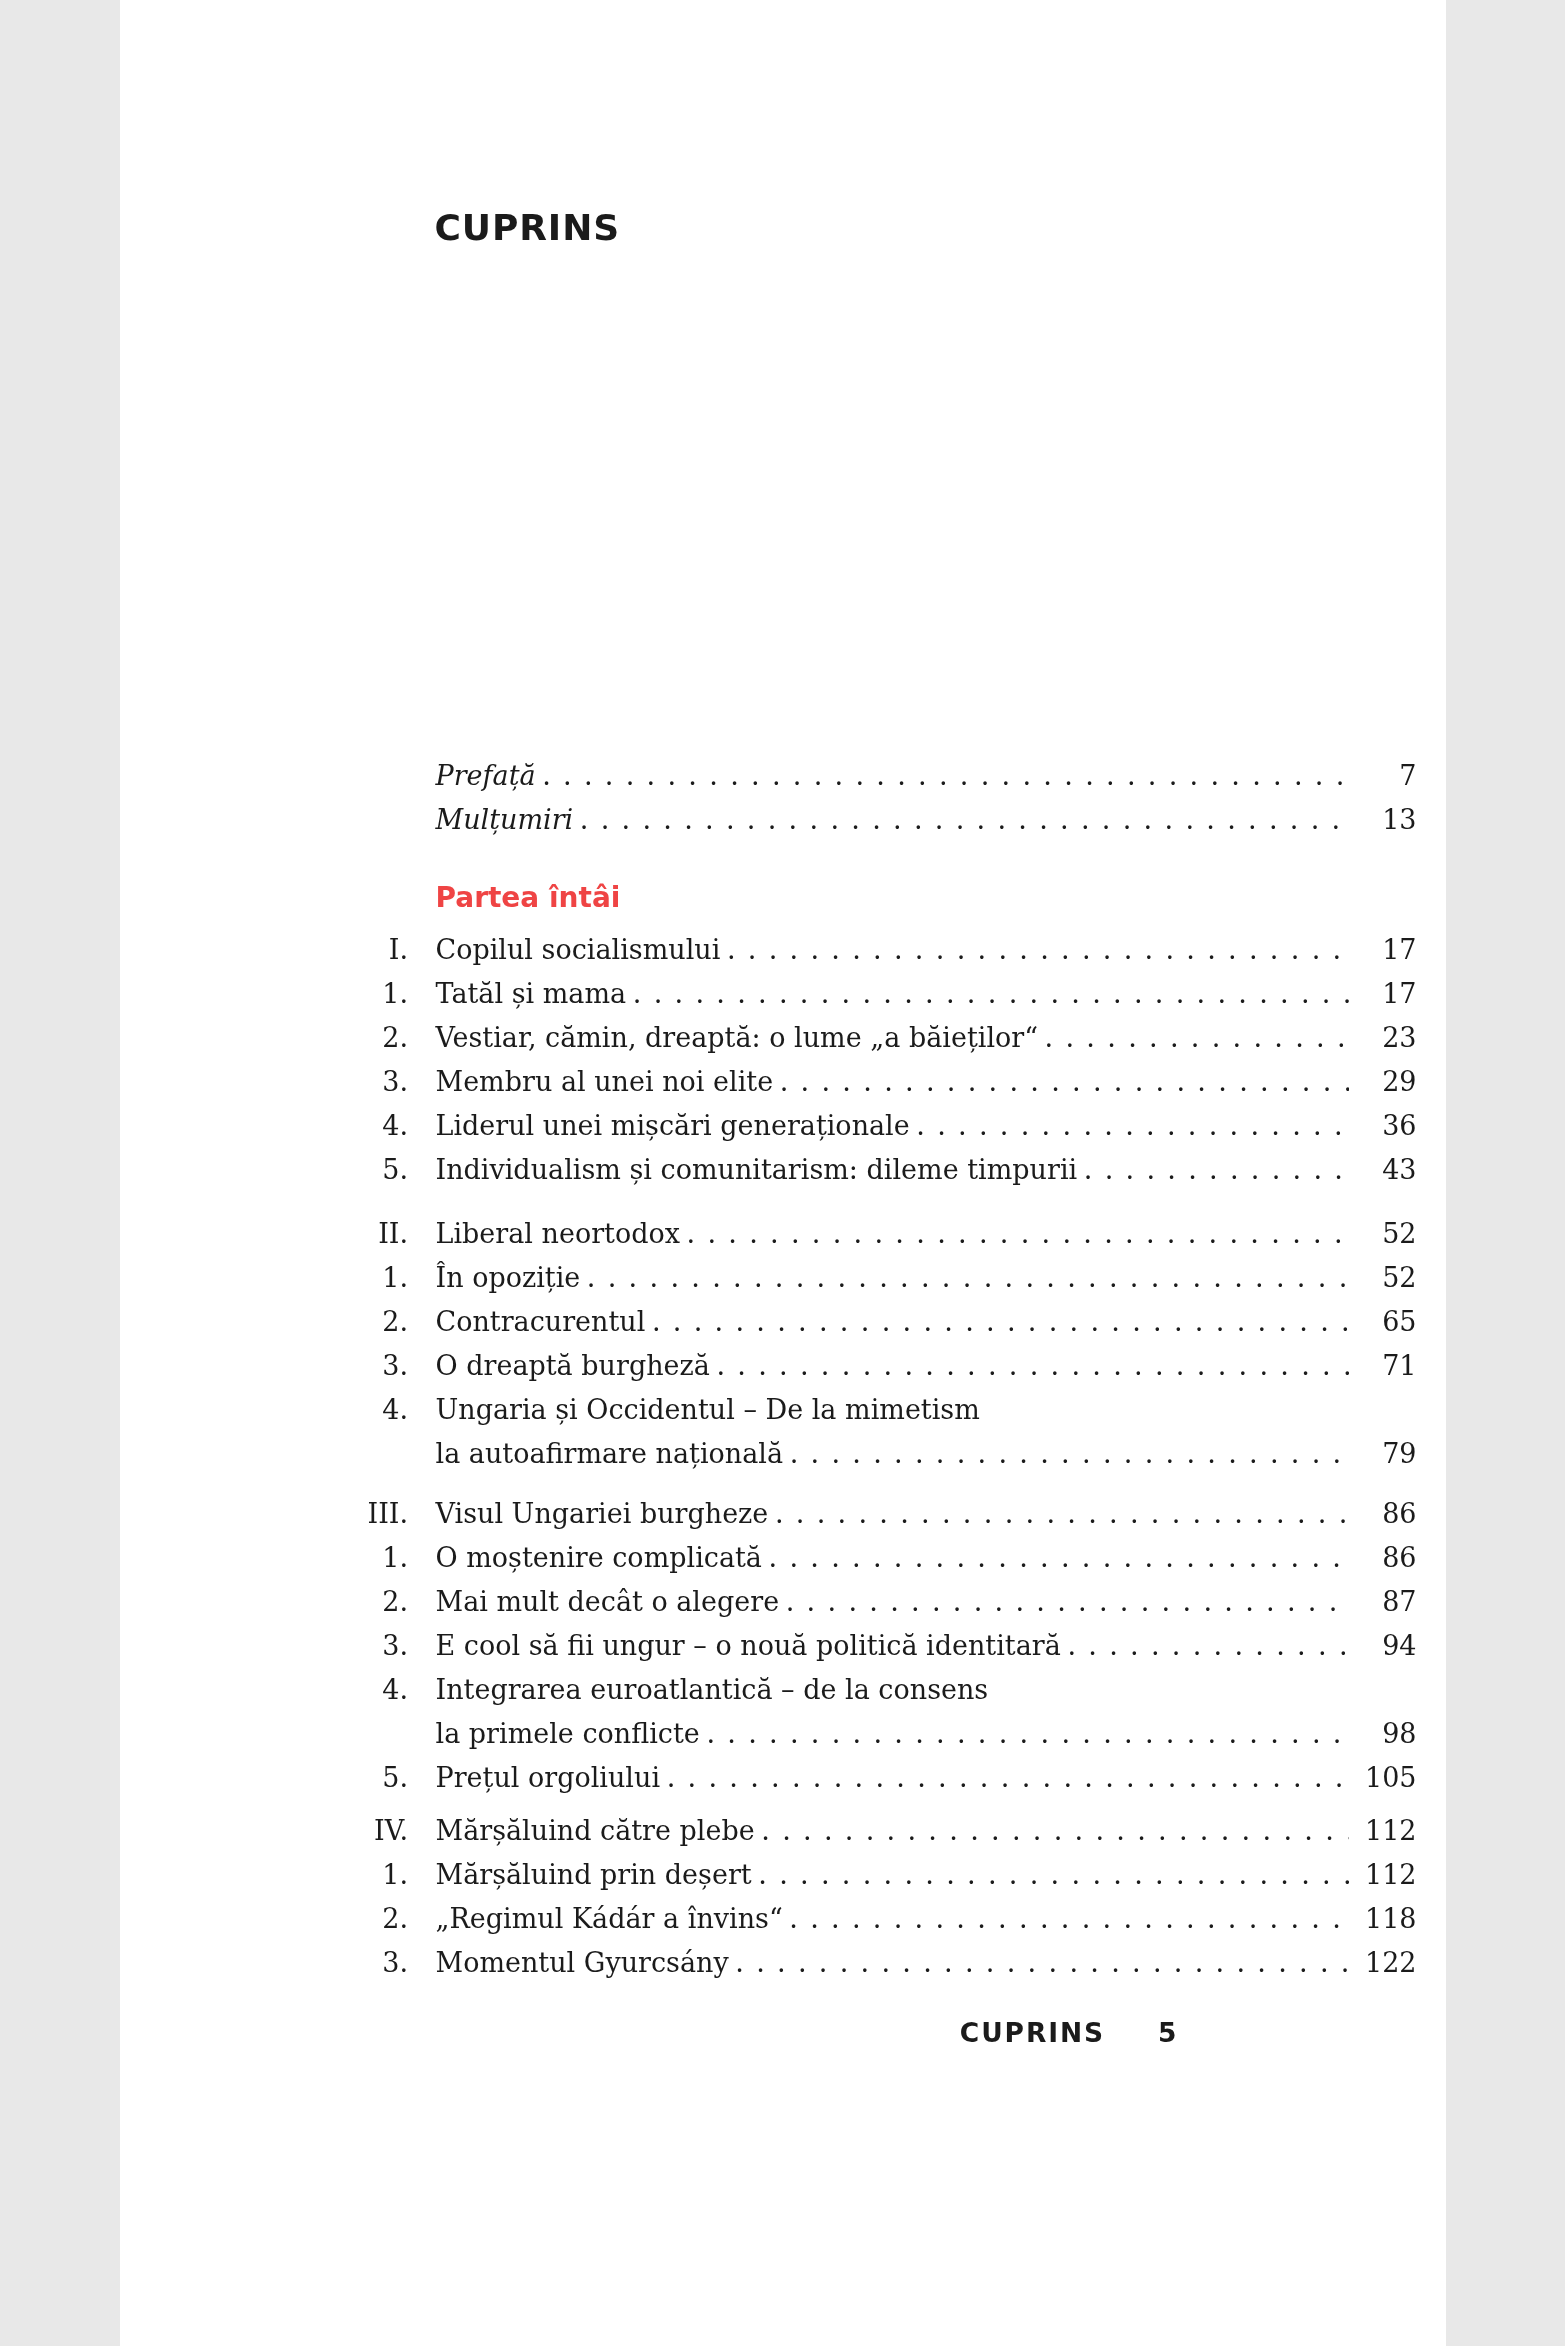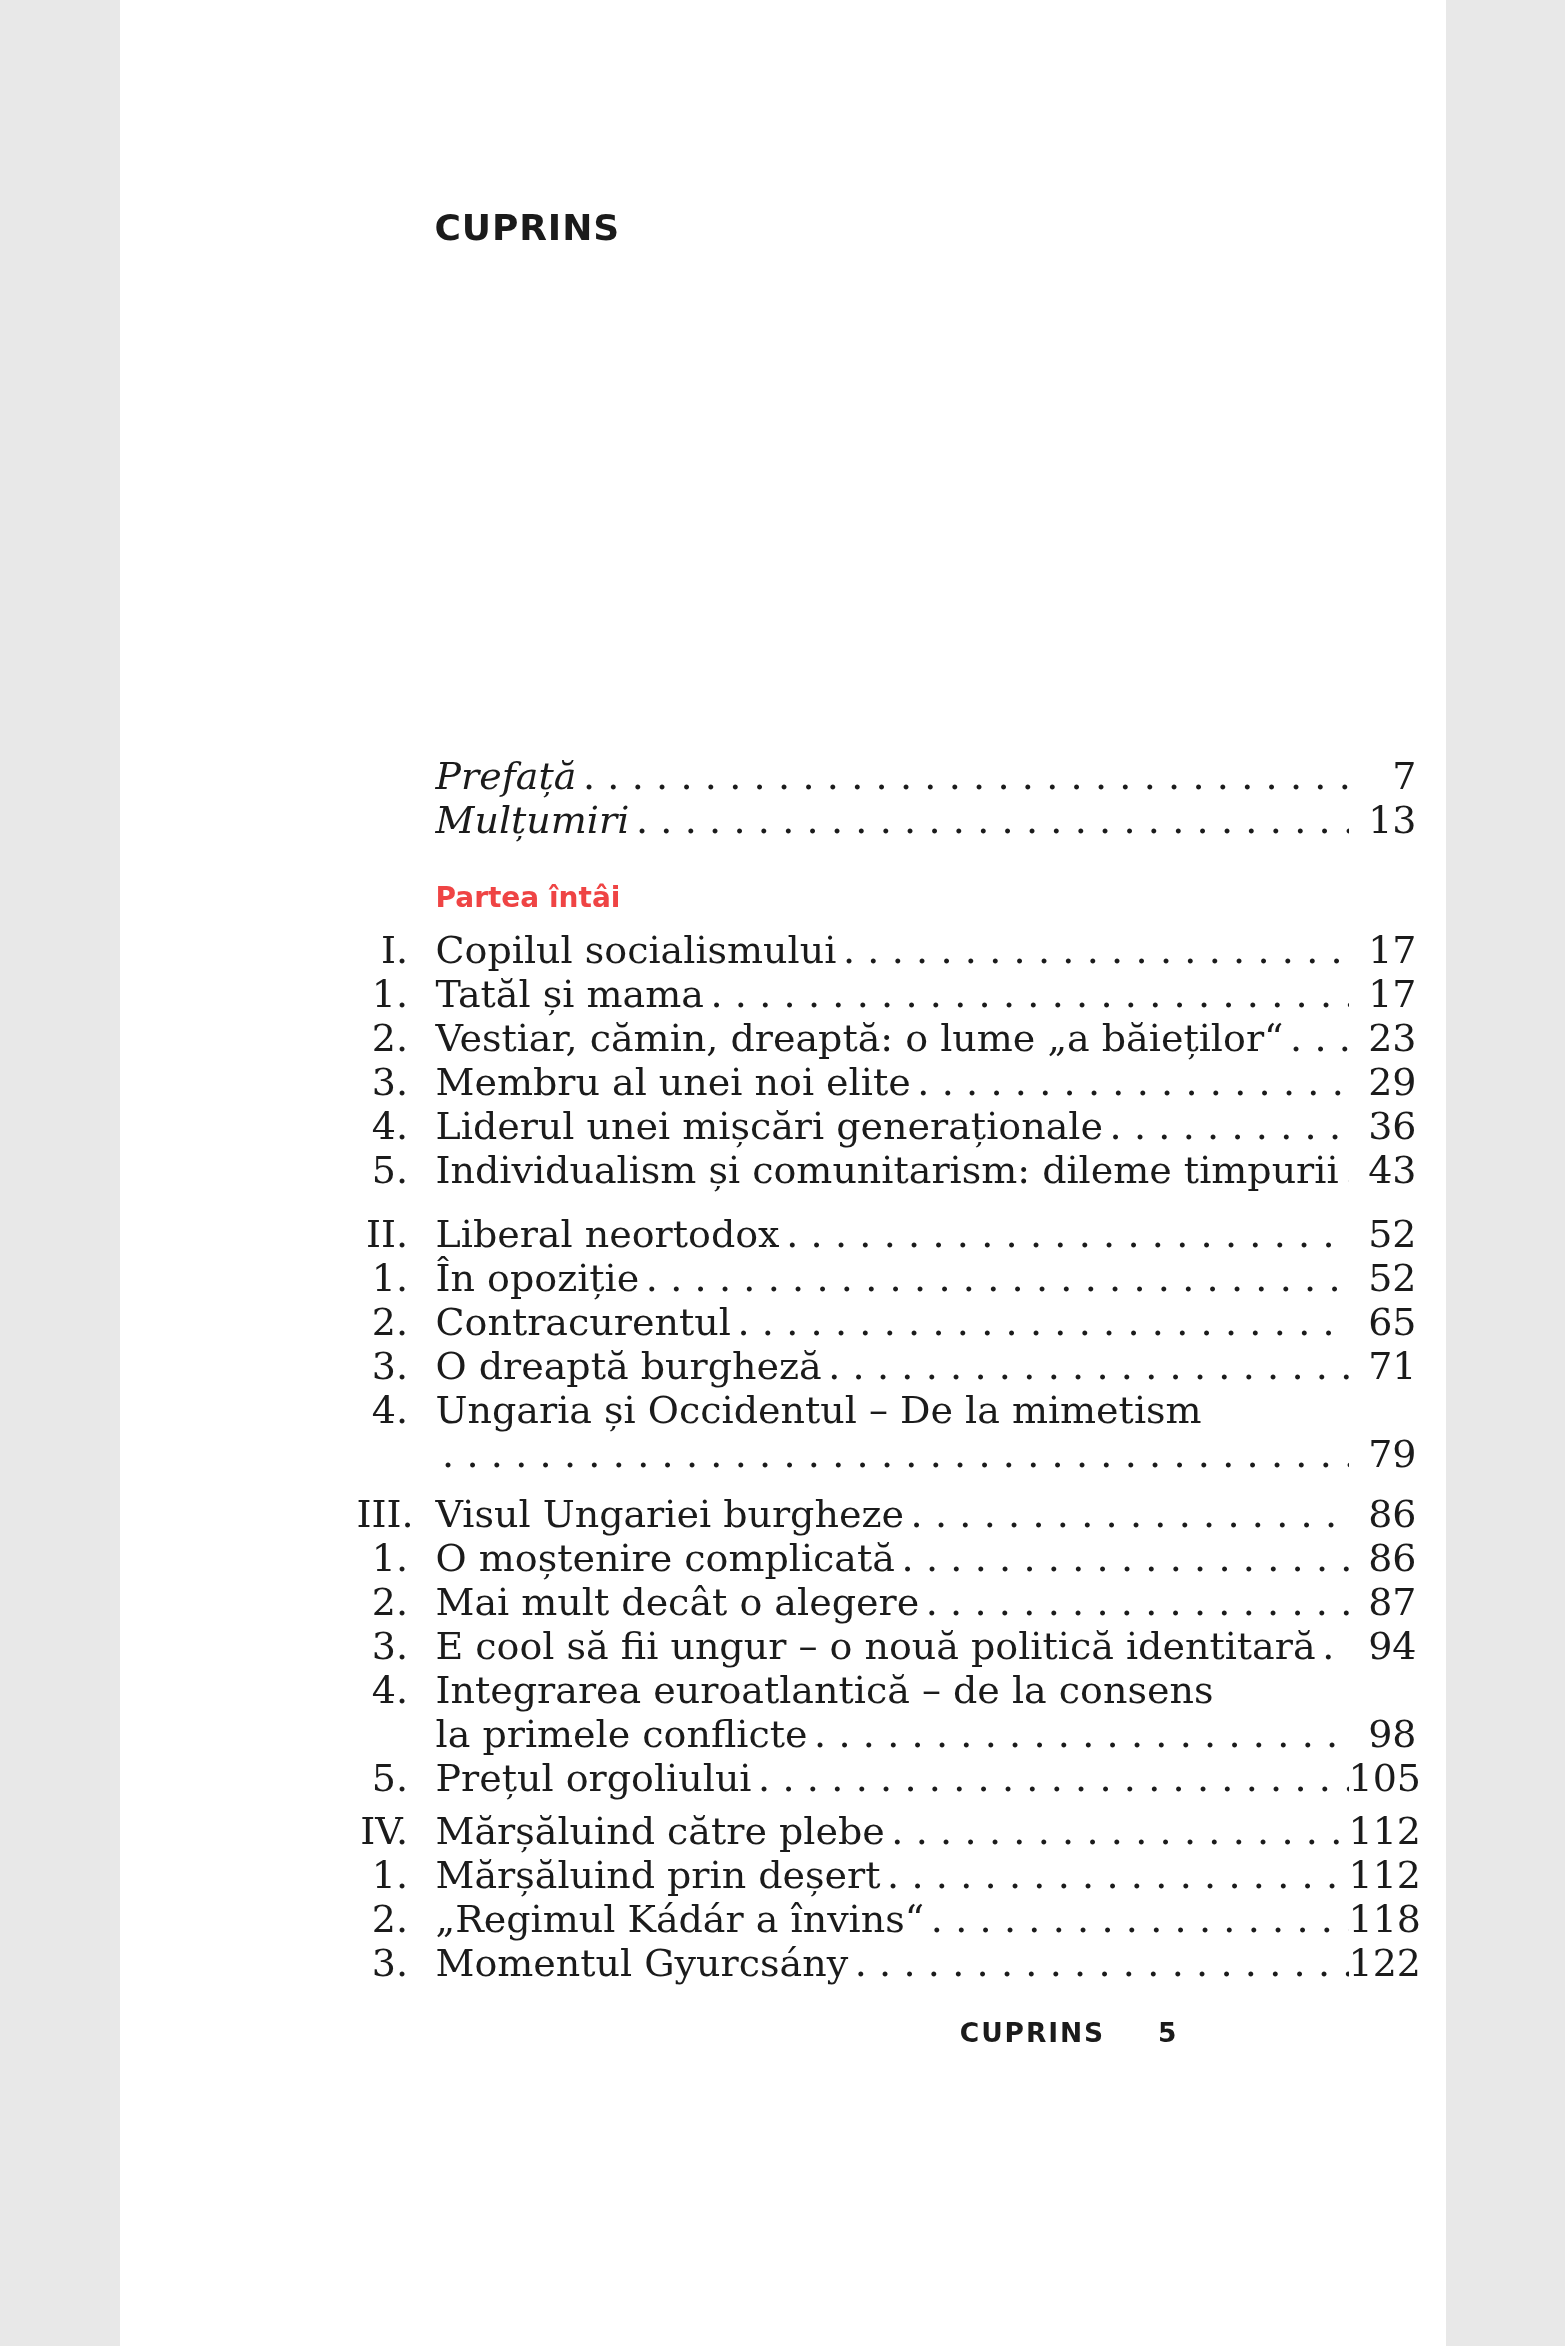--- a/index.html
+++ b/index.html
@@ -27,21 +27,21 @@
   }
   .toc {
     position: absolute;
     left: 237px;
     top: 754px;
     width: 1060px;
   }
   .row {
     display: flex;
     align-items: baseline;
-    font-size: 38px;
+    font-size: 27px;
     line-height: 44px;
     white-space: nowrap;
   }
   .row.italic .ttl { font-style: italic; }
   .lbl {
     flex: none;
     width: 79px;
     box-sizing: border-box;
     padding-right: 27.4px;
     text-align: right;
@@ -174,20 +174,21 @@
             <span class="ttl">O dreaptă burgheză</span>
             <span class="leader">................................................................................</span>
             <span class="pg">71</span>
           </div>
           <div class="row">
             <span class="lbl">4.</span>
             <span class="ttl">Ungaria și Occidentul – De la mimetism</span>
           </div>
           <div class="row">
             <span class="lbl"></span>
+            <span class="ttl">la autoafirmare națională</span>
             <span class="leader">................................................................................</span>
             <span class="pg">79</span>
           </div>
         </div>
         <div class="group">
           <div class="row">
             <span class="lbl">III.</span>
             <span class="ttl">Visul Ungariei burgheze</span>
             <span class="leader">................................................................................</span>
             <span class="pg">86</span>

